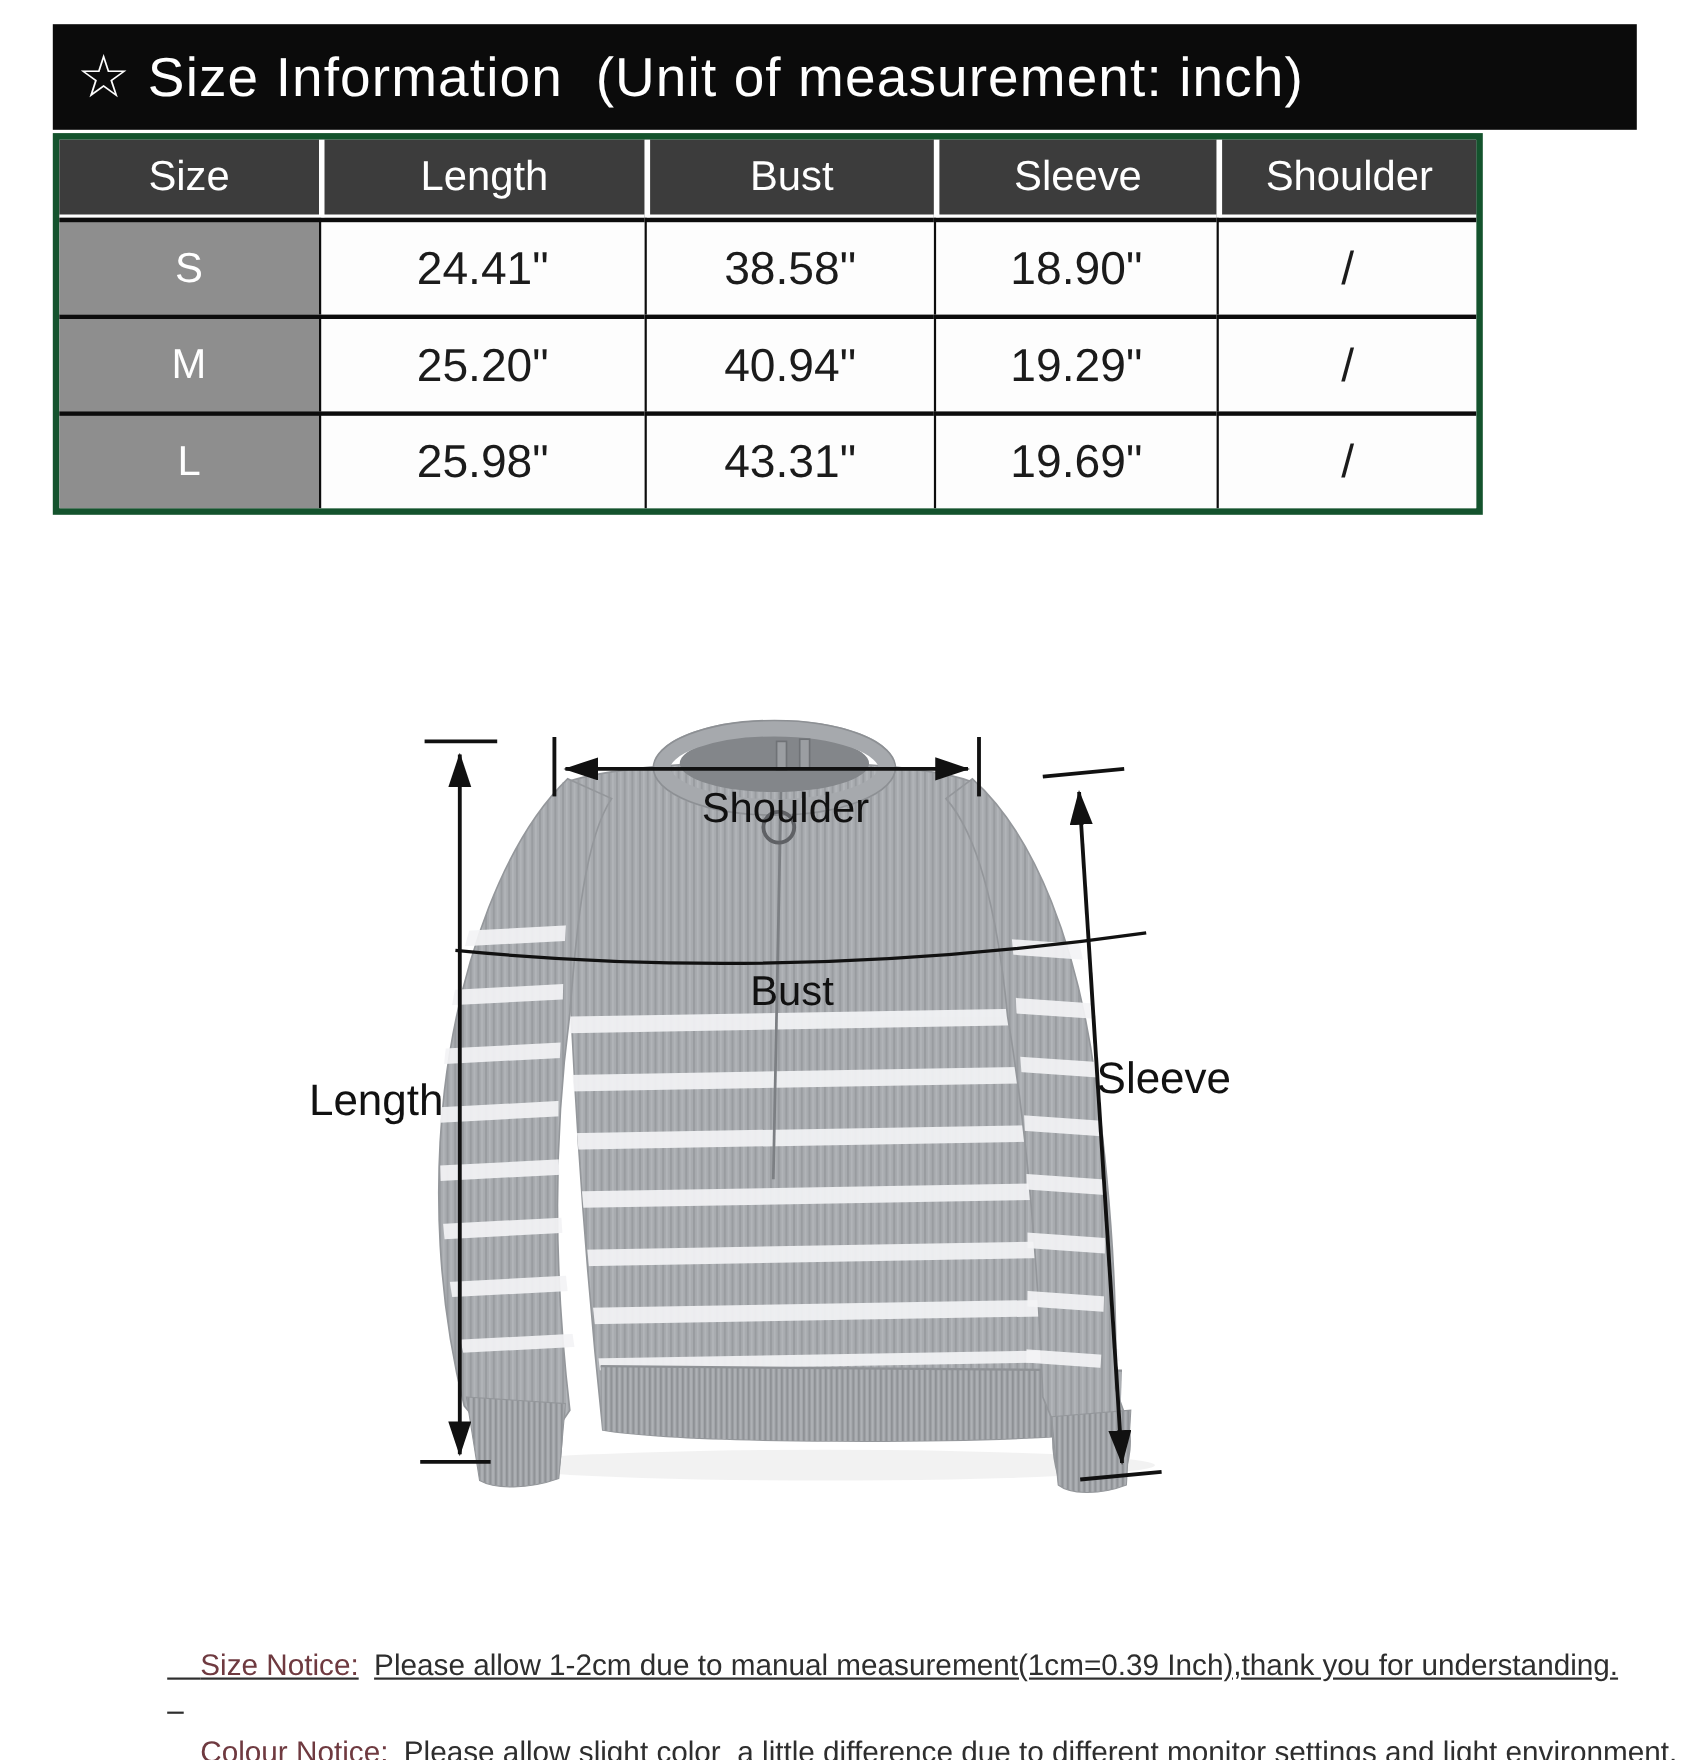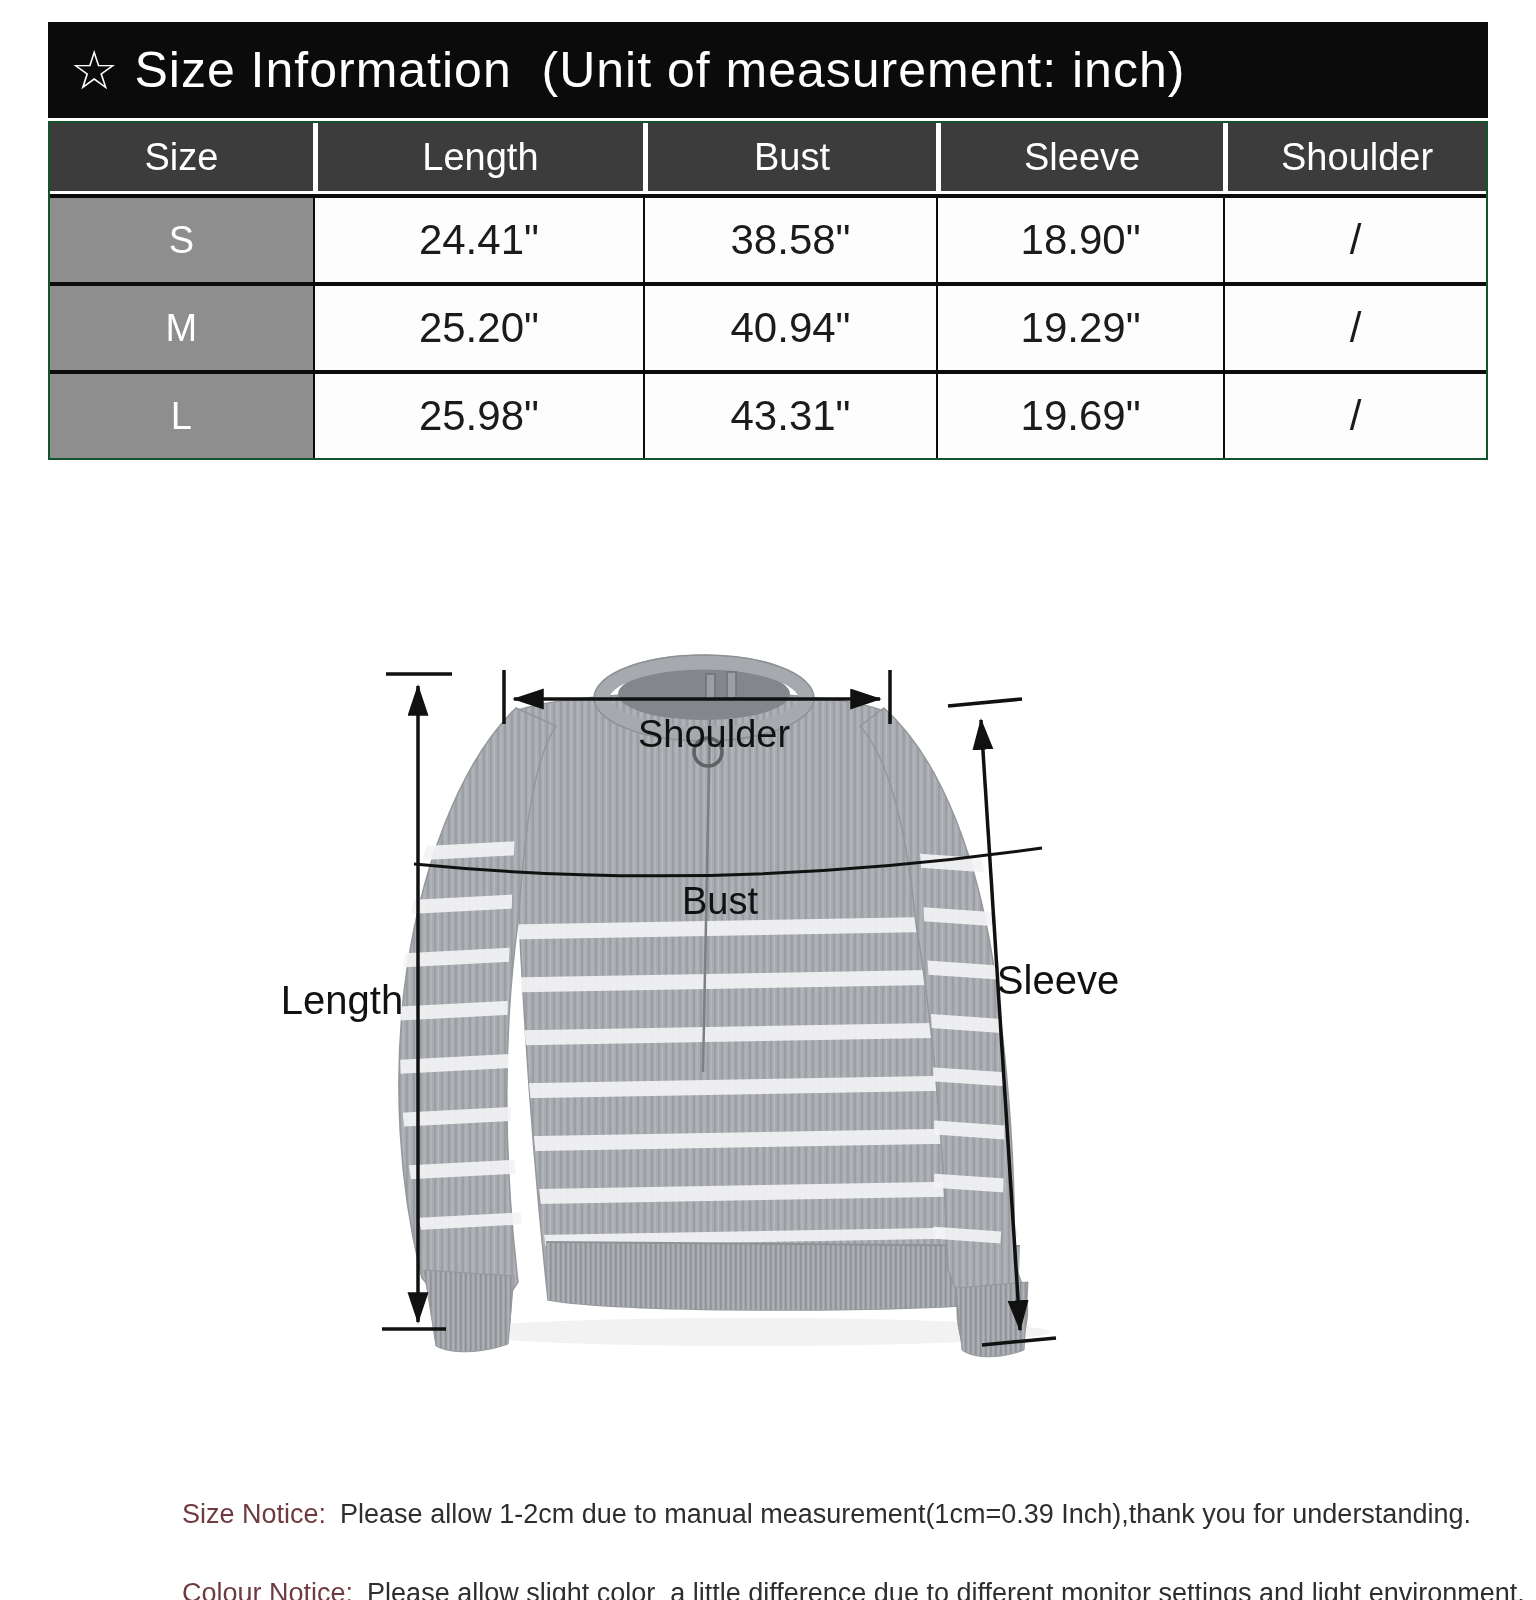--- a/index.html
+++ b/index.html
@@ -6,40 +6,40 @@
   .page{position:relative;width:1536px;height:1600px;background:#ffffff;overflow:hidden;
         font-family:"Liberation Sans", sans-serif;}
 
   
   .title-bar{position:absolute;left:48px;top:22px;width:1440px;height:96px;background:#0b0b0b;
              display:flex;align-items:center;box-sizing:border-box;padding-left:22px;}
   .title-bar .star{color:#ffffff;font-size:54px;line-height:1;margin-right:16px;}
   .title-bar .title{color:#ffffff;font-size:50px;letter-spacing:1px;white-space:pre;}
 
   
-  .table-wrap{position:absolute;left:48px;top:121px;width:1440px;box-sizing:border-box;
-              border:2px solid #14532d;background:#ffffff;}
+  .table-wrap{position:absolute;left:48px;top:121px;width:1300px;box-sizing:border-box;
+              border:6px solid #14532d;background:#ffffff;}
   table.size-table{width:100%;border-collapse:separate;border-spacing:0;}
   .size-table th{background:#3c3c3c;color:#ffffff;font-size:38px;font-weight:400;
                  height:66px;text-align:center;vertical-align:middle;
                  border-bottom:3px solid #ffffff;}
   .size-table th + th{border-left:5px solid #ffffff;}
   .size-table td{height:82px;text-align:center;vertical-align:middle;background:#fdfdfd;
                  color:#1b1b1b;font-size:42px;border-top:4px solid #0c0c0c;}
   .size-table td + td{border-left:2px solid #0c0c0c;}
   .size-table td.size-cell{background:#8e8e8e;color:#ffffff;font-size:38px;}
 
   
   .diagram{position:absolute;left:280px;top:642px;width:900px;height:718px;}
   .diagram svg{display:block;}
 
   
   .notice{position:absolute;left:152px;font-size:27px;color:#2e2e2e;white-space:pre-wrap;}
   .notice .notice-label{color:#6f3a40;margin-right:14px;}
-  .notice.size-notice{top:1468px;}
+  .notice.size-notice{top:1468px;text-decoration:underline;}
   .notice.colour-notice{top:1547px;}
 </style>
 </head>
 <body>
 
 <div class="page">
 
   <div class="title-bar">
     <span class="star">☆</span>
     <span class="title">Size Information  (Unit of measurement: inch)</span>

